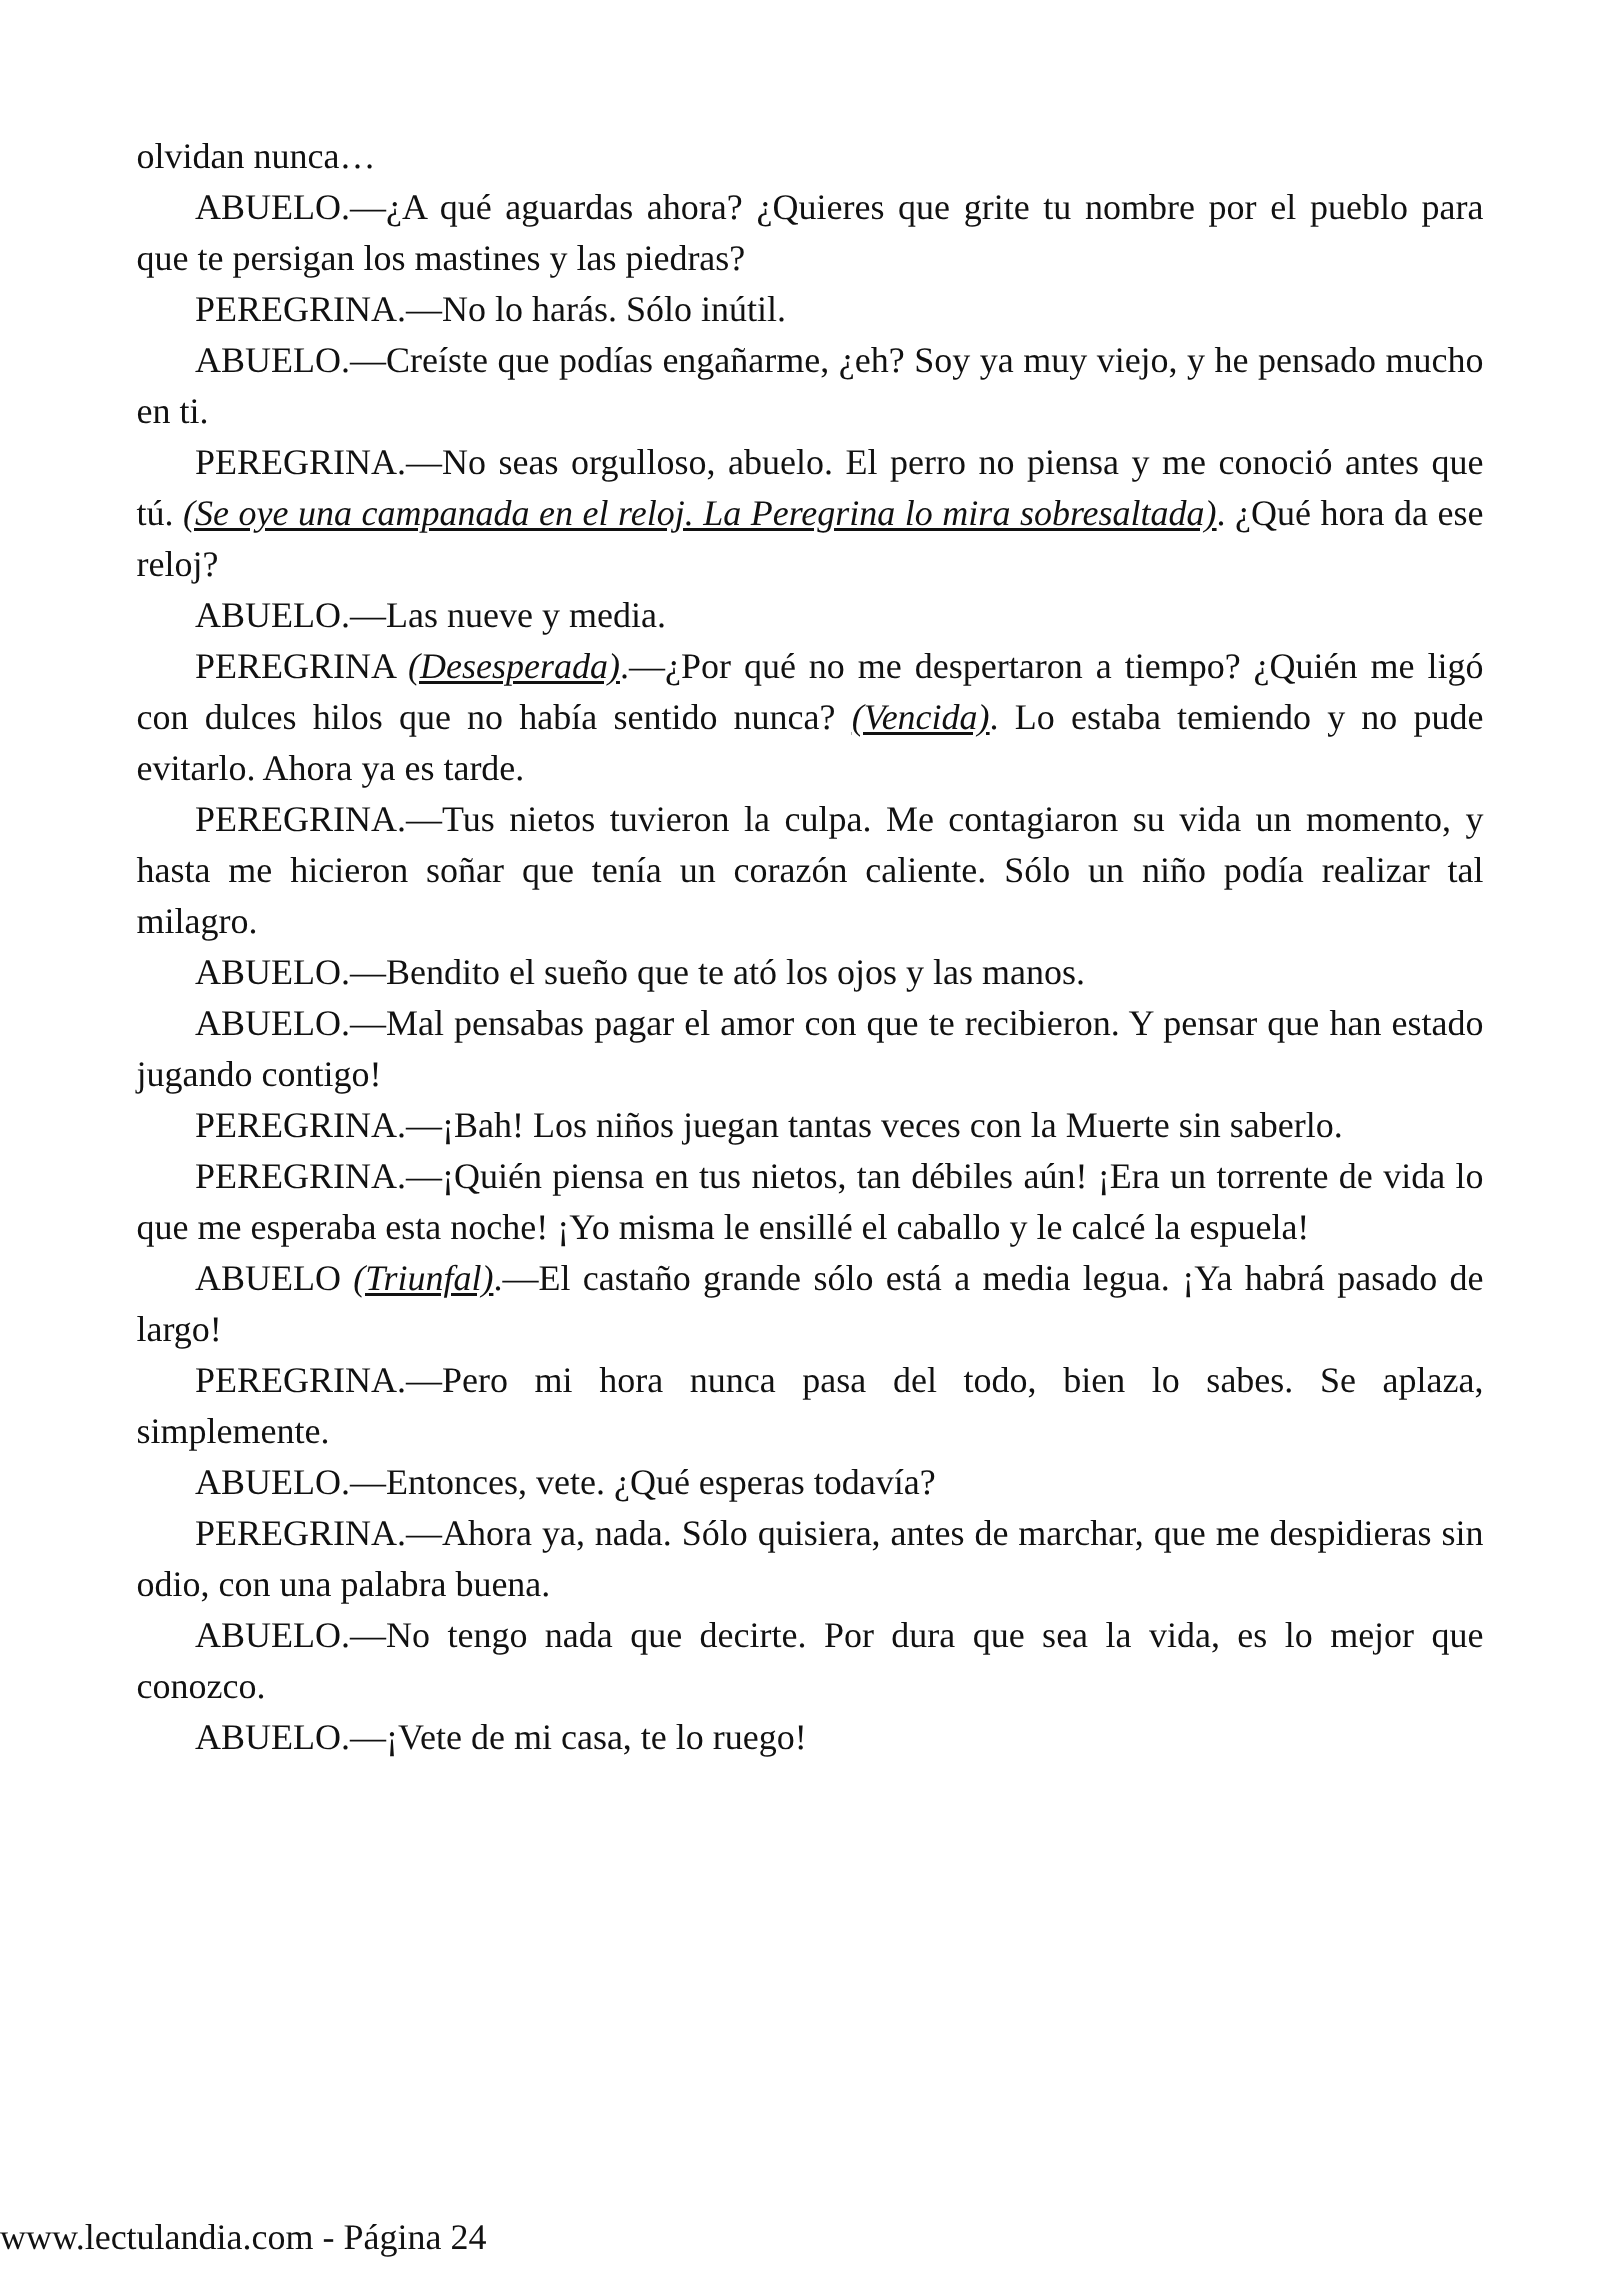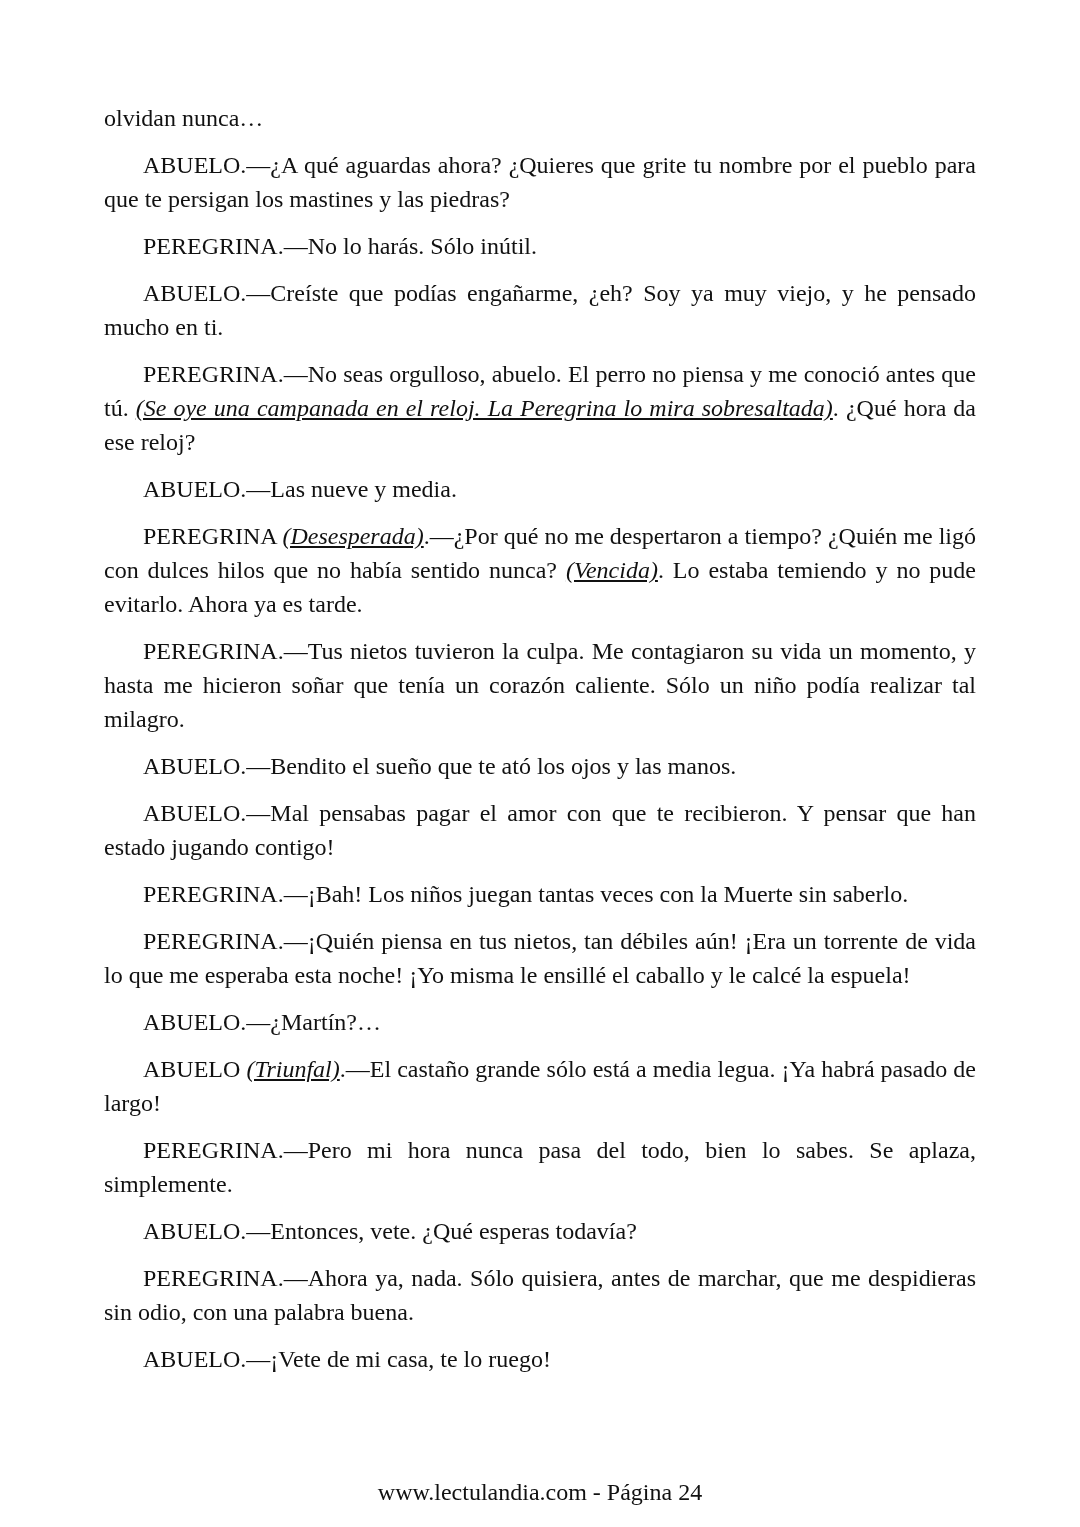--- a/index.html
+++ b/index.html
@@ -17,64 +17,63 @@
     }
     .page {
       position: absolute;
       left: 91px;
       top: 88px;
       width: 898px;
       font-size: 24px;
       line-height: 34px;
     }
     .para {
-      margin: 13px;
+      margin: 0;
       text-align: justify;
       text-indent: 39px;
       hyphens: none;
     }
     .para.noindent {
       text-indent: 0;
     }
     .speaker {
       font-style: normal;
     }
     .dir {
       font-style: italic;
       text-decoration: underline;
     }
     .footer {
       position: absolute;
       left: 0;
       width: 1080px;
       top: 1475px;
-      text-align: center;
       font-size: 24px;
       line-height: 34px;
     }
   </style>
 </head>
 <body>
 
 <div class="page" id="page-body">
     <p class="para noindent"><span class="speaker">olvidan nunca…</span></p>
     <p class="para"><span class="speaker">ABUELO.—¿A qué aguardas ahora? ¿Quieres que grite tu nombre por el pueblo para que te persigan los mastines y las piedras?</span></p>
     <p class="para"><span class="speaker">PEREGRINA.—No lo harás. Sólo inútil.</span></p>
     <p class="para"><span class="speaker">ABUELO.—Creíste que podías engañarme, ¿eh? Soy ya muy viejo, y he pensado mucho en ti.</span></p>
     <p class="para"><span class="speaker">PEREGRINA.—No seas orgulloso, abuelo. El perro no piensa y me conoció antes que tú. </span><span class="dir">(Se oye una campanada en el reloj. La Peregrina lo mira sobresaltada)</span><span class="speaker">. ¿Qué hora da ese reloj?</span></p>
     <p class="para"><span class="speaker">ABUELO.—Las nueve y media.</span></p>
     <p class="para"><span class="speaker">PEREGRINA </span><span class="dir">(Desesperada)</span><span class="speaker">.—¿Por qué no me despertaron a tiempo? ¿Quién me ligó con dulces hilos que no había sentido nunca? </span><span class="dir">(Vencida)</span><span class="speaker">. Lo estaba temiendo y no pude evitarlo. Ahora ya es tarde.</span></p>
     <p class="para"><span class="speaker">PEREGRINA.—Tus nietos tuvieron la culpa. Me contagiaron su vida un momento, y hasta me hicieron soñar que tenía un corazón caliente. Sólo un niño podía realizar tal milagro.</span></p>
     <p class="para"><span class="speaker">ABUELO.—Bendito el sueño que te ató los ojos y las manos.</span></p>
     <p class="para"><span class="speaker">ABUELO.—Mal pensabas pagar el amor con que te recibieron. Y pensar que han estado jugando contigo!</span></p>
     <p class="para"><span class="speaker">PEREGRINA.—¡Bah! Los niños juegan tantas veces con la Muerte sin saberlo.</span></p>
     <p class="para"><span class="speaker">PEREGRINA.—¡Quién piensa en tus nietos, tan débiles aún! ¡Era un torrente de vida lo que me esperaba esta noche! ¡Yo misma le ensillé el caballo y le calcé la espuela!</span></p>
-    <p class="para"><span class="speaker">ABUELO.—¿Martín?…</span></p>
     <p class="para"><span class="speaker">ABUELO </span><span class="dir">(Triunfal)</span><span class="speaker">.—El castaño grande sólo está a media legua. ¡Ya habrá pasado de largo!</span></p>
     <p class="para"><span class="speaker">PEREGRINA.—Pero mi hora nunca pasa del todo, bien lo sabes. Se aplaza, simplemente.</span></p>
     <p class="para"><span class="speaker">ABUELO.—Entonces, vete. ¿Qué esperas todavía?</span></p>
     <p class="para"><span class="speaker">PEREGRINA.—Ahora ya, nada. Sólo quisiera, antes de marchar, que me despidieras sin odio, con una palabra buena.</span></p>
+    <p class="para"><span class="speaker">ABUELO.—No tengo nada que decirte. Por dura que sea la vida, es lo mejor que conozco.</span></p>
     <p class="para"><span class="speaker">ABUELO.—¡Vete de mi casa, te lo ruego!</span></p>
   </div>
 
 <div class="footer">
   <span>www.lectulandia.com - Página 24</span>
 </div>
 
 </body></html>

